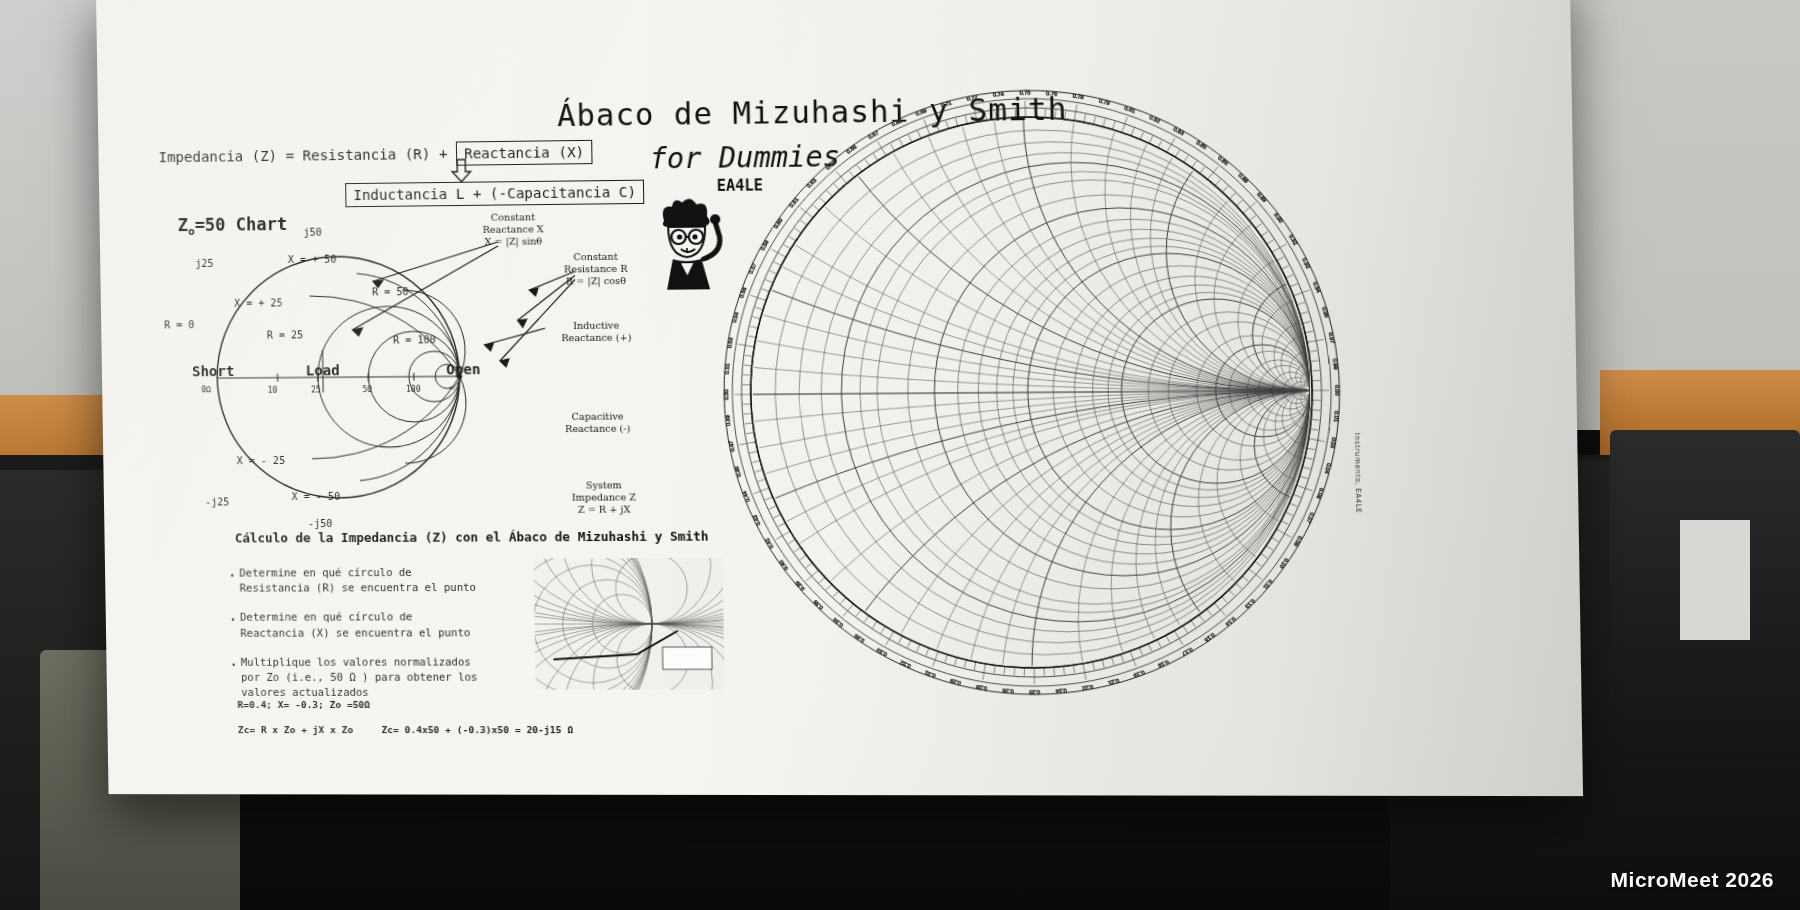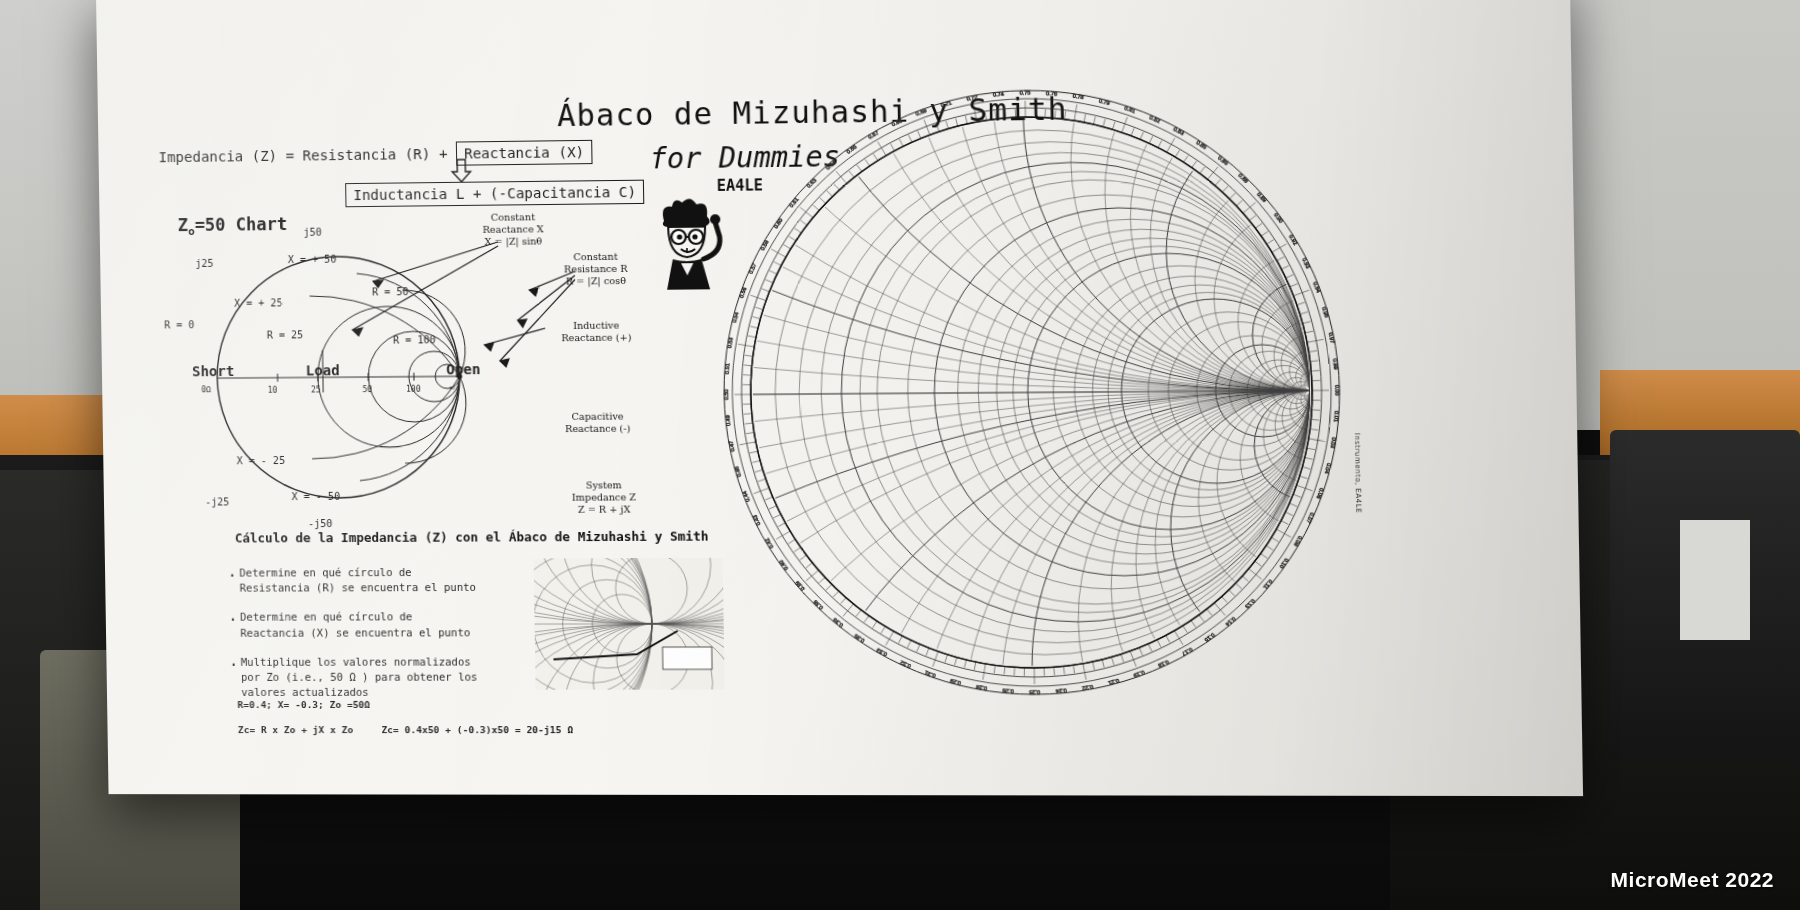--- a/index.html
+++ b/index.html
@@ -642,14 +642,14 @@
               </g>
             </g>
         <path d="M18 100 L100 95 L140 72" fill="none" stroke="#111" stroke-width="2"></path>
         <rect x="125" y="88" width="48" height="22" fill="#fff" stroke="#333" stroke-width="0.8"></rect>
       </svg>
     </div>
 
    </div>
   </div>
 
-  <div class="watermark">MicroMeet 2022</div>
+  <div class="watermark">MicroMeet 2026</div>
 </div>
 
 </body></html>

